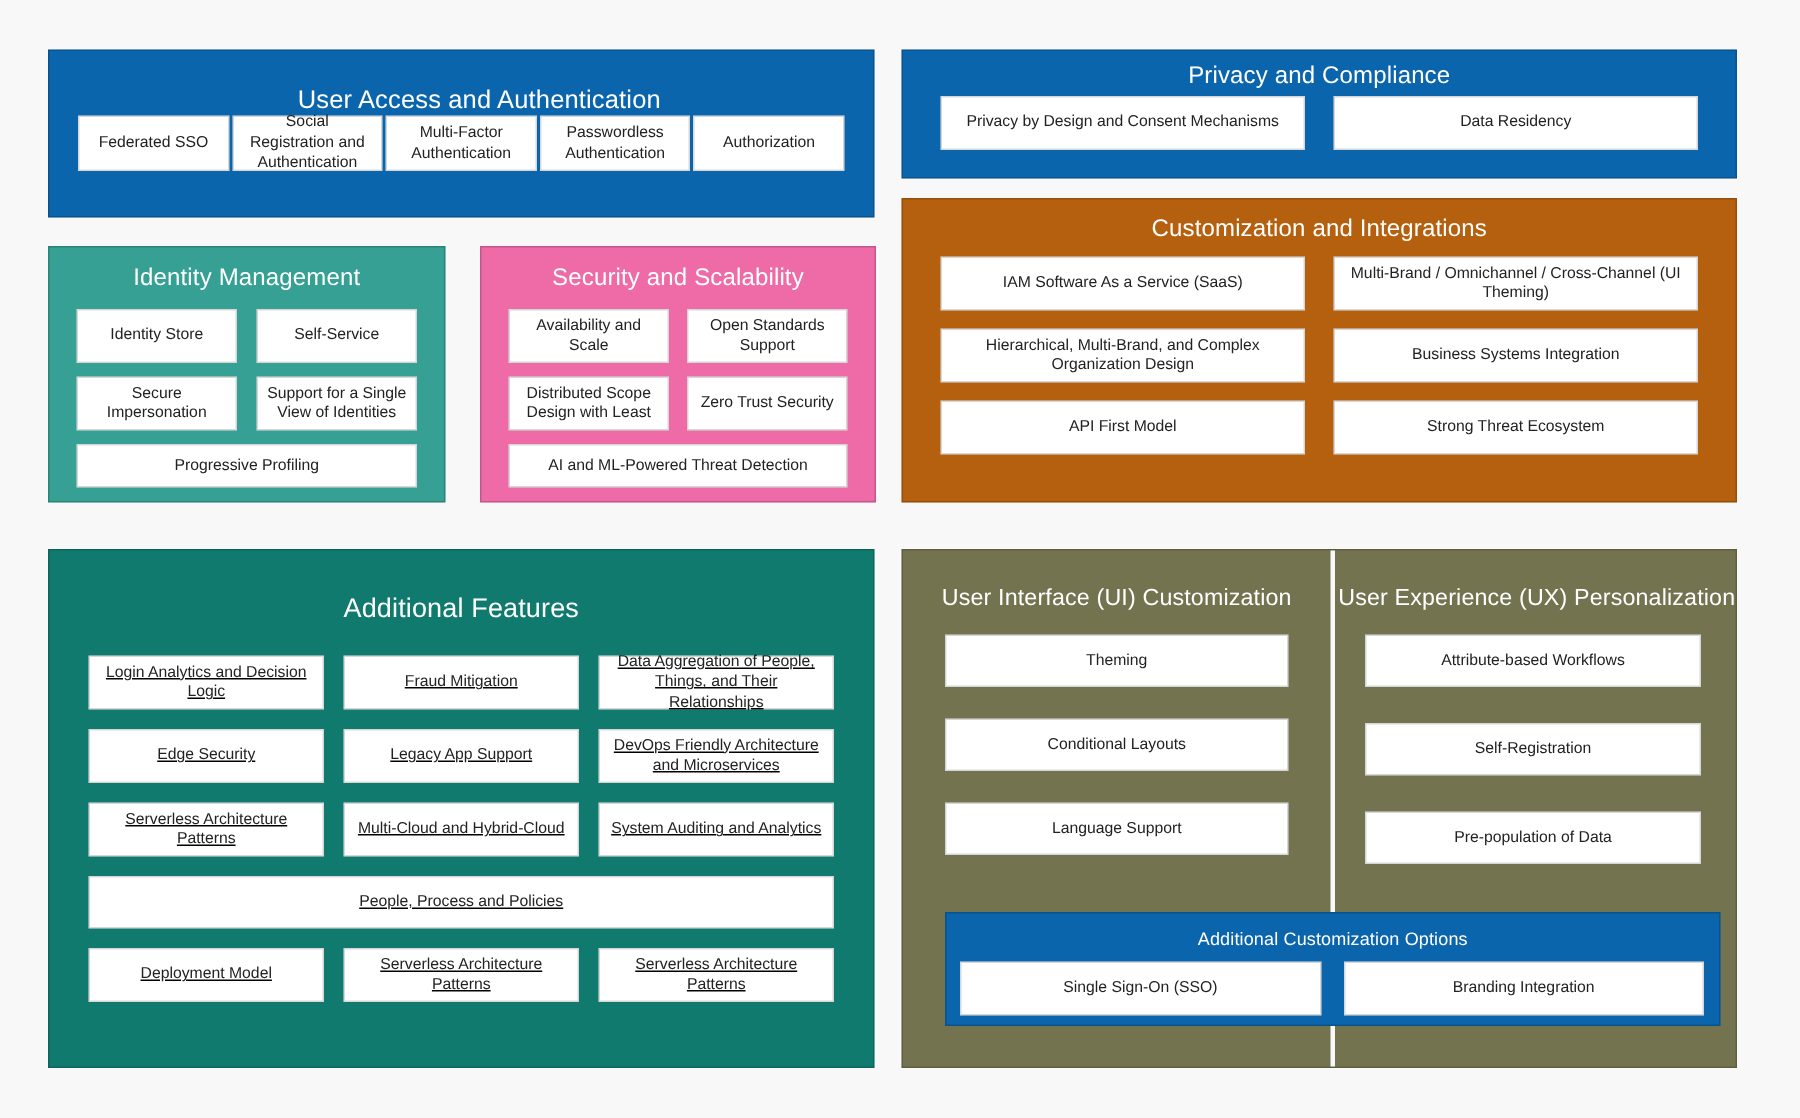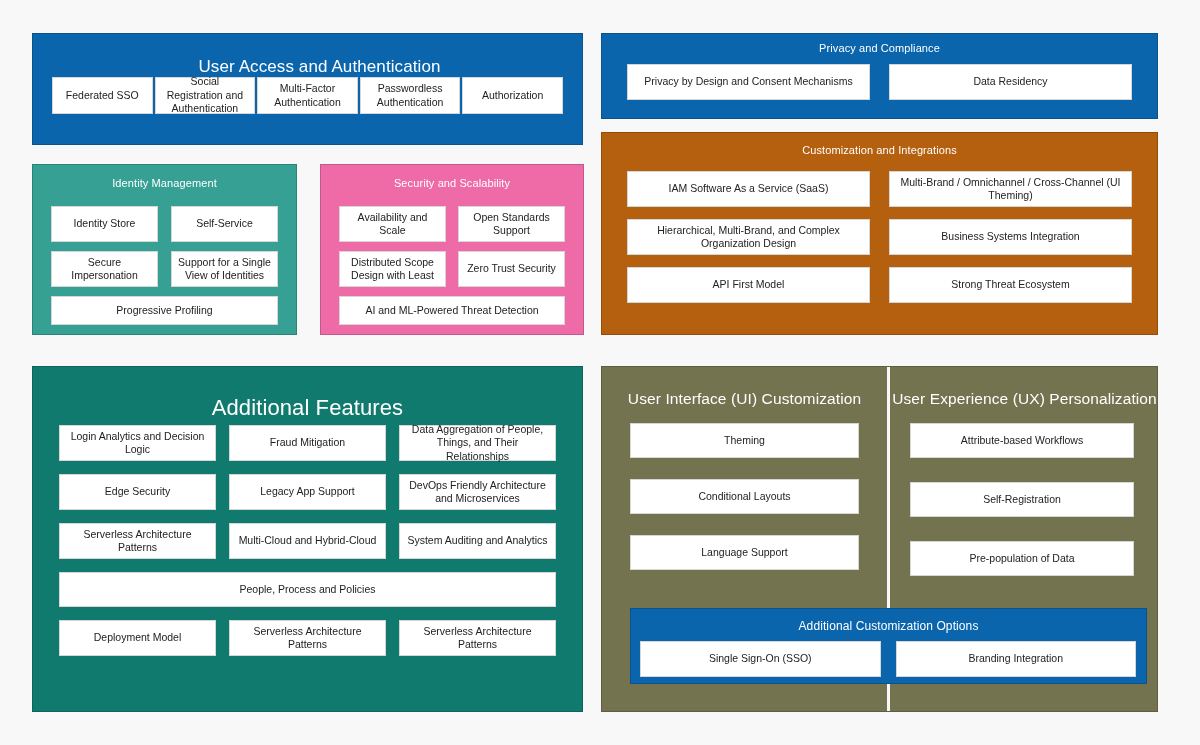--- a/index.html
+++ b/index.html
@@ -15,21 +15,21 @@
     background: #f8f8f8;
     overflow: hidden;
   }
   .panel {
     position: absolute;
     border: 1px solid rgba(0,0,0,0.18);
   }
   .panel-title {
     text-align: center;
     color: #ffffff;
-    font-size: 11px;
+    font-size: 16px;
     font-weight: 400;
     letter-spacing: .1px;
   }
   .card {
     background: #ffffff;
     color: #222222;
     font-size: 10.5px;
     line-height: 1.28;
     text-align: center;
     display: flex;
@@ -76,22 +76,22 @@
 
   
   #p-custom { left: 601px; top: 132px; width: 557px; height: 203px; background: #b5600e; }
   #p-custom .panel-title { margin-top: 11px; }
   #p-custom .grid { position: absolute; left: 25px; top: 38px; right: 25px; }
   #p-custom .row { gap: 19px; margin-bottom: 12px; }
   #p-custom .row .card { flex: 1; height: 36px; }
 
   
   #p-additional { left: 32px; top: 366px; width: 551px; height: 346px; background: #107a6e; }
-  #p-additional .panel-title { margin-top: 28px; font-size: 22px; }
-  #p-additional .grid { position: absolute; left: 26px; top: 58px; right: 26px; }
+  #p-additional .panel-title { margin-top: 28px; font-size: 18px; }
+  #p-additional .grid { position: absolute; left: 26px; top: 70px; right: 26px; text-decoration: underline; }
   #p-additional .row { gap: 13px; margin-bottom: 13px; }
   #p-additional .row .card { flex: 1; height: 36px; }
   #p-additional .wide { height: 35px; }
 
   
   #p-uiux { left: 601px; top: 366px; width: 557px; height: 346px; background: #747350; }
   #p-uiux .divider {
     position: absolute; left: 285px; top: 0; width: 3px; height: 100%;
     background: #f8f8f8;
   }

